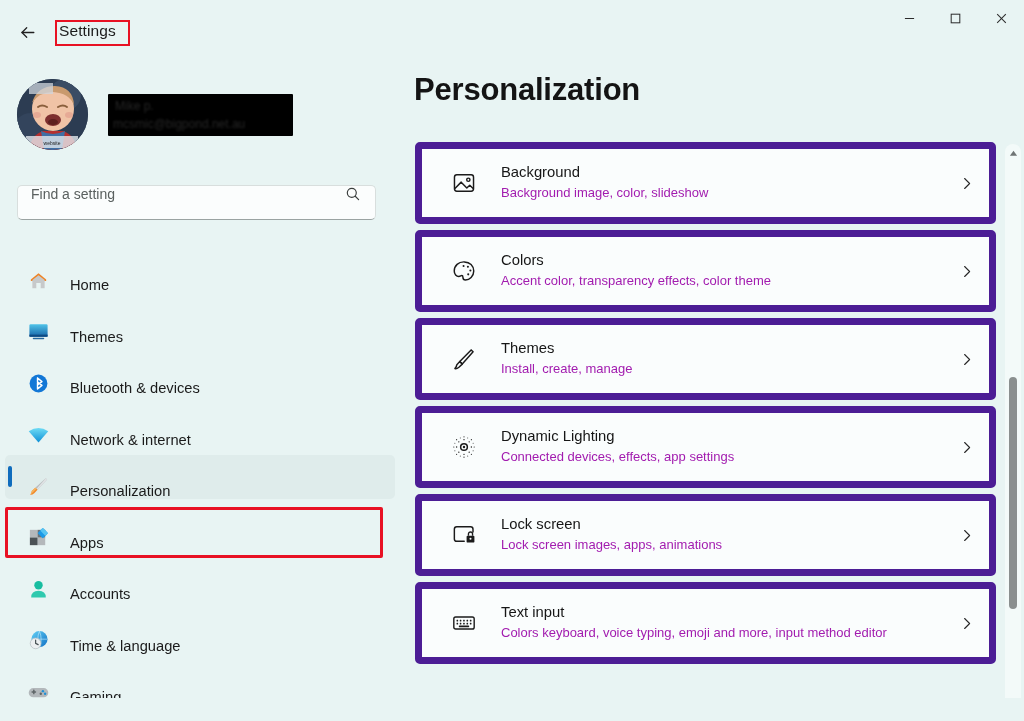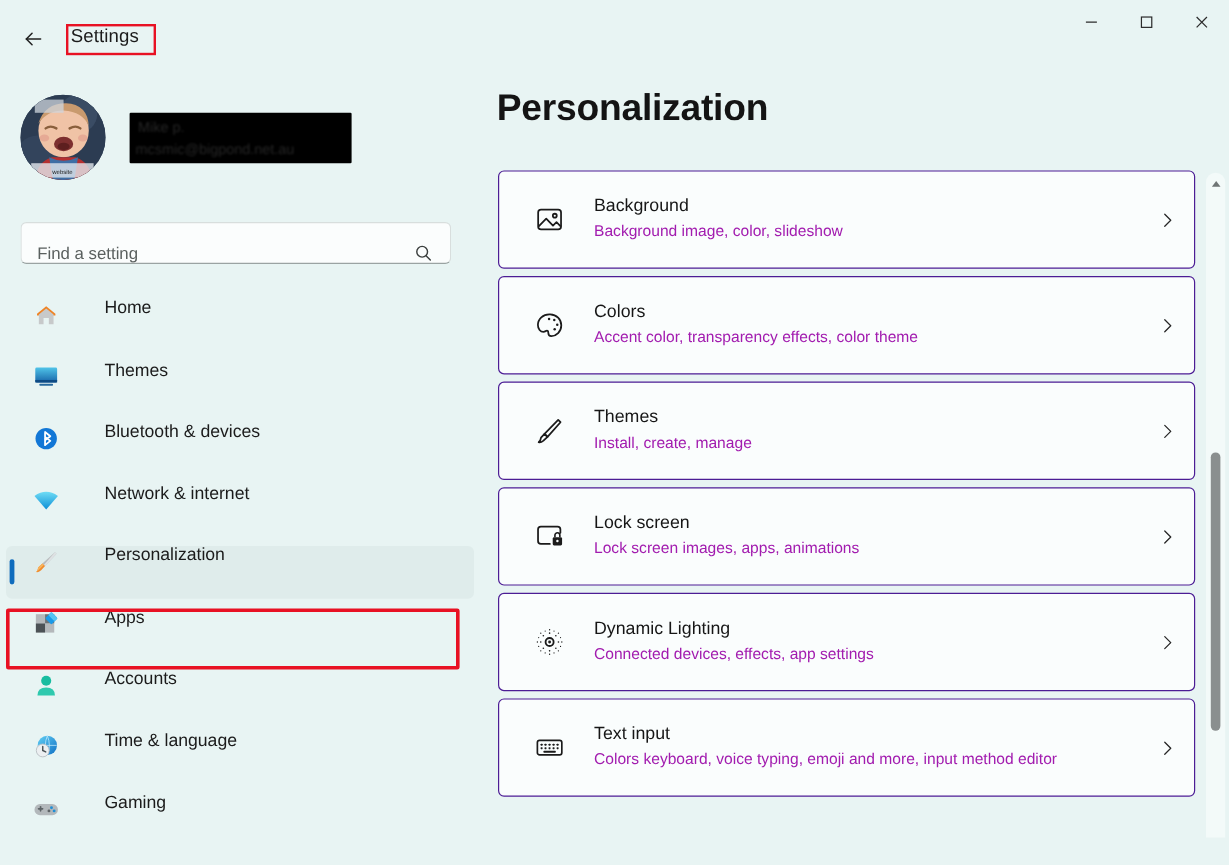--- a/index.html
+++ b/index.html
@@ -88,21 +88,21 @@
   .userblock .l1 { left: 7px; top: 5px; }
   .userblock .l2 { left: 5px; top: 23px; }
 
   .searchbox {
     position: absolute; left: 17px; top: 137px;
     width: 359px; height: 35px;
     background: #fbfdfd;
     border: 1px solid #d8dedd;
     border-bottom: 1.6px solid #9aa3a2;
     border-radius: 5px;
-    display: flex; align-items: flex-end;
+    display: flex; align-items: flex-start;
     cursor: text;
   }
   .searchbox input {
     flex: 1;
     border: none; outline: none; background: transparent;
     font-family: "Liberation Sans", sans-serif;
     font-size: 14px; color: #1b1b1b;
     padding-left: 13px;
   }
   .searchbox input::placeholder { color: #5a605f; }
@@ -110,24 +110,23 @@
 
   .navlist {
     position: absolute; left: 5px; top: 201px;
     width: 390px;
   }
   .navitem {
     position: relative;
     height: 44px;
     margin-bottom: 7.5px;
     border-radius: 5px;
-    display: flex; align-items: flex-start;
+    display: flex; align-items: flex-end;
     cursor: pointer;
     padding-left: 20px;
-    gap: 17px;
   }
   .navitem.selected {
     background: #dfeceb;
   }
   .navitem.selected::before {
     content: "";
     position: absolute;
     left: 3px; top: 11px;
     width: 3.5px; height: 21px;
     background: #0f6cbd;
@@ -165,21 +164,21 @@
     letter-spacing: -0.2px;
   }
   .cards {
     position: absolute; left: 15px; top: 94px;
     width: 581px;
   }
   .card {
     width: 581px;
     min-height: 82px;
     background: #fafdfd;
-    border: 1px solid #4c1d95;
+    border: 7px solid #4c1d95;
     border-radius: 5px;
     margin-bottom: 6px;
     display: flex; align-items: center;
     cursor: pointer;
     padding: 10px 0;
   }
   .card-icon {
     width: 40px; flex: 0 0 auto;
     margin-left: 22px; margin-right: 17px;
     display: flex; align-items: center; justify-content: center;
@@ -482,40 +481,20 @@
       <div class="card">
         <span class="card-icon">
           <svg width="26" height="26" viewBox="0 0 24 24" fill="none" stroke="currentColor" stroke-width="1.35">
             <path d="M18.6 3.6 L20.4 5.4 L10.4 16.7 L8.1 14.4 Z" stroke-linejoin="round"></path>
             <path d="M8.1 14.4 L10.4 16.7 L7.3 19.6 Q5.1 21.4 3.6 20.8 Q5.2 19.3 5.4 17.2 Z" stroke-linejoin="round"></path>
           </svg>
         </span>
         <div class="card-text">
           <div class="card-title">Themes</div>
           <div class="card-sub">Install, create, manage</div>
-        </div>
-        <span class="card-chevron">
-          <svg width="15" height="15" viewBox="0 0 24 24" fill="none" stroke="currentColor" stroke-width="1.7" stroke-linecap="round" stroke-linejoin="round">
-            <polyline points="9,4 17,12 9,20"></polyline>
-          </svg>
-        </span>
-      </div>
-
-      <div class="card">
-        <span class="card-icon">
-          <svg width="26" height="26" viewBox="0 0 24 24" fill="none" stroke="currentColor" stroke-width="1.35">
-            <path d="M20.3 9.2 V6.6 A2.2 2.2 0 0 0 18.1 4.4 H5.3 A2.2 2.2 0 0 0 3.1 6.6 V15.6 A2.2 2.2 0 0 0 5.3 17.8 H12.2" stroke-linecap="round"></path>
-            <rect x="14.4" y="12.6" width="7.2" height="6.4" rx="1.1" fill="currentColor" stroke="none"></rect>
-            <path d="M16.1 12.6 V11.1 a1.9 1.9 0 0 1 3.8 0 V12.6" stroke-width="1.25"></path>
-            <circle cx="18" cy="15.5" r="0.95" fill="#fafdfd" stroke="none"></circle>
-          </svg>
-        </span>
-        <div class="card-text">
-          <div class="card-title">Lock screen</div>
-          <div class="card-sub">Lock screen images, apps, animations</div>
         </div>
         <span class="card-chevron">
           <svg width="15" height="15" viewBox="0 0 24 24" fill="none" stroke="currentColor" stroke-width="1.7" stroke-linecap="round" stroke-linejoin="round">
             <polyline points="9,4 17,12 9,20"></polyline>
           </svg>
         </span>
       </div>
 
       <div class="card">
         <span class="card-icon">
@@ -556,20 +535,40 @@
         </div>
         <span class="card-chevron">
           <svg width="15" height="15" viewBox="0 0 24 24" fill="none" stroke="currentColor" stroke-width="1.7" stroke-linecap="round" stroke-linejoin="round">
             <polyline points="9,4 17,12 9,20"></polyline>
           </svg>
         </span>
       </div>
 
       <div class="card">
         <span class="card-icon">
+          <svg width="26" height="26" viewBox="0 0 24 24" fill="none" stroke="currentColor" stroke-width="1.35">
+            <path d="M20.3 9.2 V6.6 A2.2 2.2 0 0 0 18.1 4.4 H5.3 A2.2 2.2 0 0 0 3.1 6.6 V15.6 A2.2 2.2 0 0 0 5.3 17.8 H12.2" stroke-linecap="round"></path>
+            <rect x="14.4" y="12.6" width="7.2" height="6.4" rx="1.1" fill="currentColor" stroke="none"></rect>
+            <path d="M16.1 12.6 V11.1 a1.9 1.9 0 0 1 3.8 0 V12.6" stroke-width="1.25"></path>
+            <circle cx="18" cy="15.5" r="0.95" fill="#fafdfd" stroke="none"></circle>
+          </svg>
+        </span>
+        <div class="card-text">
+          <div class="card-title">Lock screen</div>
+          <div class="card-sub">Lock screen images, apps, animations</div>
+        </div>
+        <span class="card-chevron">
+          <svg width="15" height="15" viewBox="0 0 24 24" fill="none" stroke="currentColor" stroke-width="1.7" stroke-linecap="round" stroke-linejoin="round">
+            <polyline points="9,4 17,12 9,20"></polyline>
+          </svg>
+        </span>
+      </div>
+
+      <div class="card">
+        <span class="card-icon">
           <svg width="26" height="26" viewBox="0 0 24 24" fill="none" stroke="currentColor" stroke-width="1.3">
             <rect x="2.6" y="6.4" width="18.8" height="11.2" rx="1.7"></rect>
             <g fill="currentColor" stroke="none">
               <rect x="5.1" y="9.1" width="1.5" height="1.5" rx="0.35"></rect>
               <rect x="8.1" y="9.1" width="1.5" height="1.5" rx="0.35"></rect>
               <rect x="11.2" y="9.1" width="1.5" height="1.5" rx="0.35"></rect>
               <rect x="14.3" y="9.1" width="1.5" height="1.5" rx="0.35"></rect>
               <rect x="17.4" y="9.1" width="1.5" height="1.5" rx="0.35"></rect>
               <rect x="5.1" y="11.8" width="1.5" height="1.5" rx="0.35"></rect>
               <rect x="8.1" y="11.8" width="1.5" height="1.5" rx="0.35"></rect>

